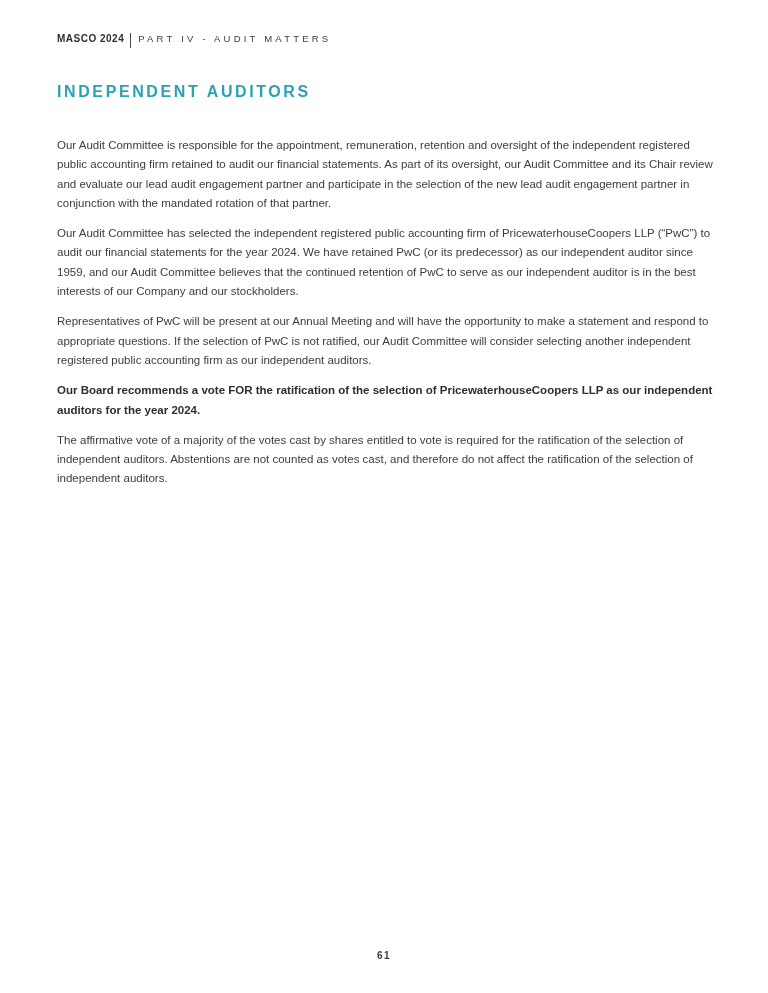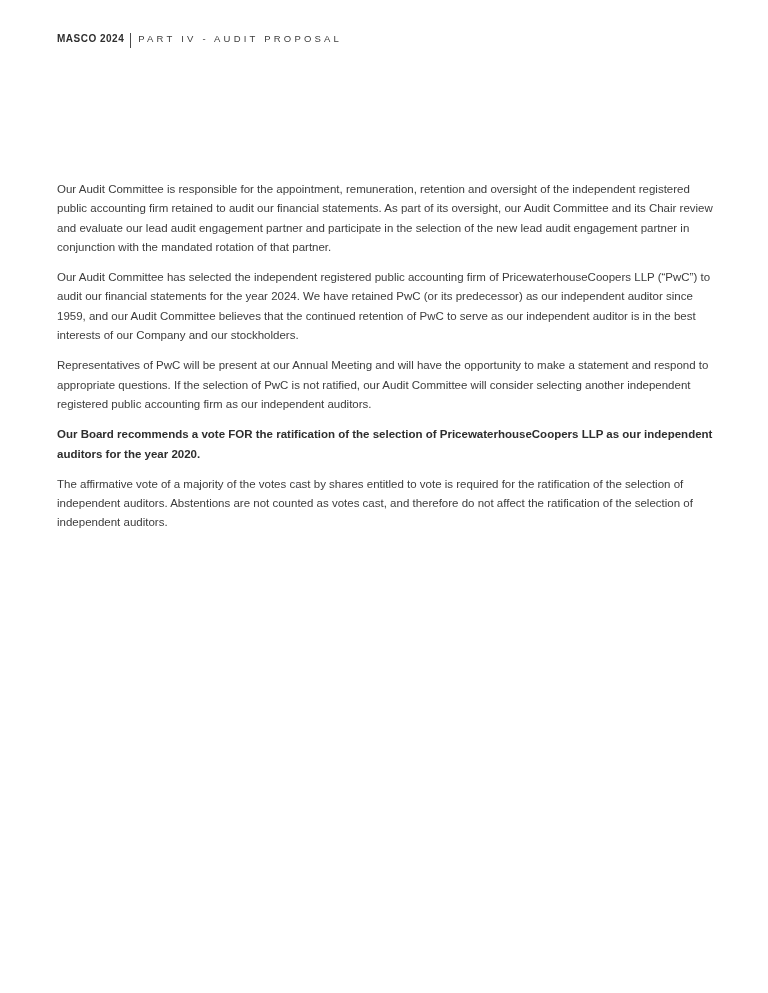--- a/index.html
+++ b/index.html
@@ -60,21 +60,20 @@
     text-transform: uppercase;
   }
   .doc-title span { display: block; }
   
   .doc-body {
     position: absolute;
     top: 136px;
     left: 57px;
     width: 656px;
     color: #3c3c3c;
-    margin-top: 44px;
   }
   .doc-body p {
     margin: 0 0 11px 0;
     font-size: 11.5px;
     line-height: 19.3px;
   }
   .doc-body p.bold {
     font-weight: bold;
     color: #2e2e2e;
   }
@@ -94,28 +93,32 @@
   }
 </style>
 </head>
 <body>
 
 <div class="page">
 
   <div class="doc-header">
     <span class="brand">MASCO 2024</span>
     <span class="header-divider"></span>
-    <span class="section-label">PART IV - AUDIT PROPOSAL</span>
+    <span class="section-label">PART IV - AUDIT MATTERS</span>
   </div>
 
   <h1 class="doc-title" style="margin:0; color:#2BA2B3;">
+    <span>INDEPENDENT AUDITORS</span>
   </h1>
 
   <div class="doc-body">
     <p>Our Audit Committee is responsible for the appointment, remuneration, retention and oversight of the independent registered public accounting firm retained to audit our financial statements. As part of its oversight, our Audit Committee and its Chair review and evaluate our lead audit engagement partner and participate in the selection of the new lead audit engagement partner in conjunction with the mandated rotation of that partner.</p>
     <p>Our Audit Committee has selected the independent registered public accounting firm of PricewaterhouseCoopers LLP (“PwC”) to audit our financial statements for the year 2024. We have retained PwC (or its predecessor) as our independent auditor since 1959, and our Audit Committee believes that the continued retention of PwC to serve as our independent auditor is in the best interests of our Company and our stockholders.</p>
     <p>Representatives of PwC will be present at our Annual Meeting and will have the opportunity to make a statement and respond to appropriate questions. If the selection of PwC is not ratified, our Audit Committee will consider selecting another independent registered public accounting firm as our independent auditors.</p>
-    <p class="bold">Our Board recommends a vote FOR the ratification of the selection of PricewaterhouseCoopers LLP as our independent auditors for the year 2020.</p>
+    <p class="bold">Our Board recommends a vote FOR the ratification of the selection of PricewaterhouseCoopers LLP as our independent auditors for the year 2024.</p>
     <p>The affirmative vote of a majority of the votes cast by shares entitled to vote is required for the ratification of the selection of independent auditors. Abstentions are not counted as votes cast, and therefore do not affect the ratification of the selection of independent auditors.</p>
   </div>
 
+  <div class="doc-footer">
+    <span class="page-number">61</span>
+  </div>
 
 </div>
 
 </body></html>

